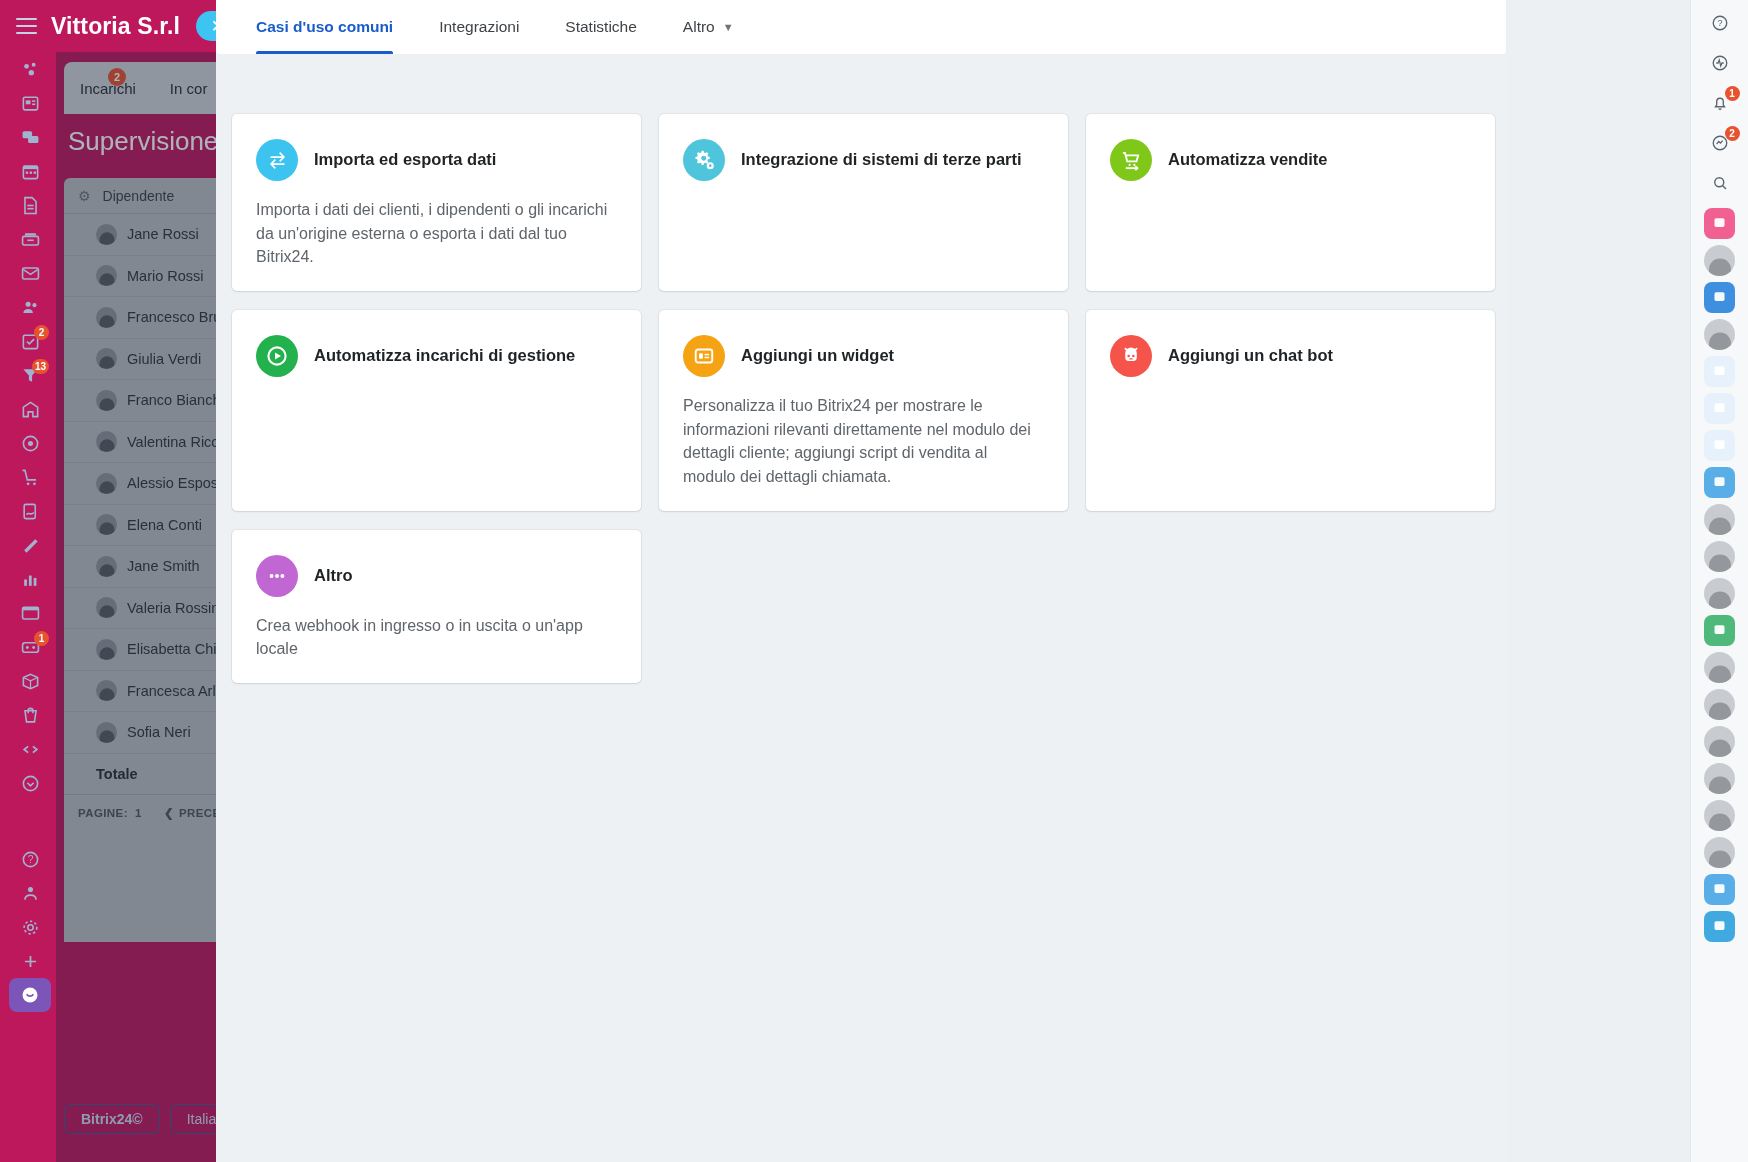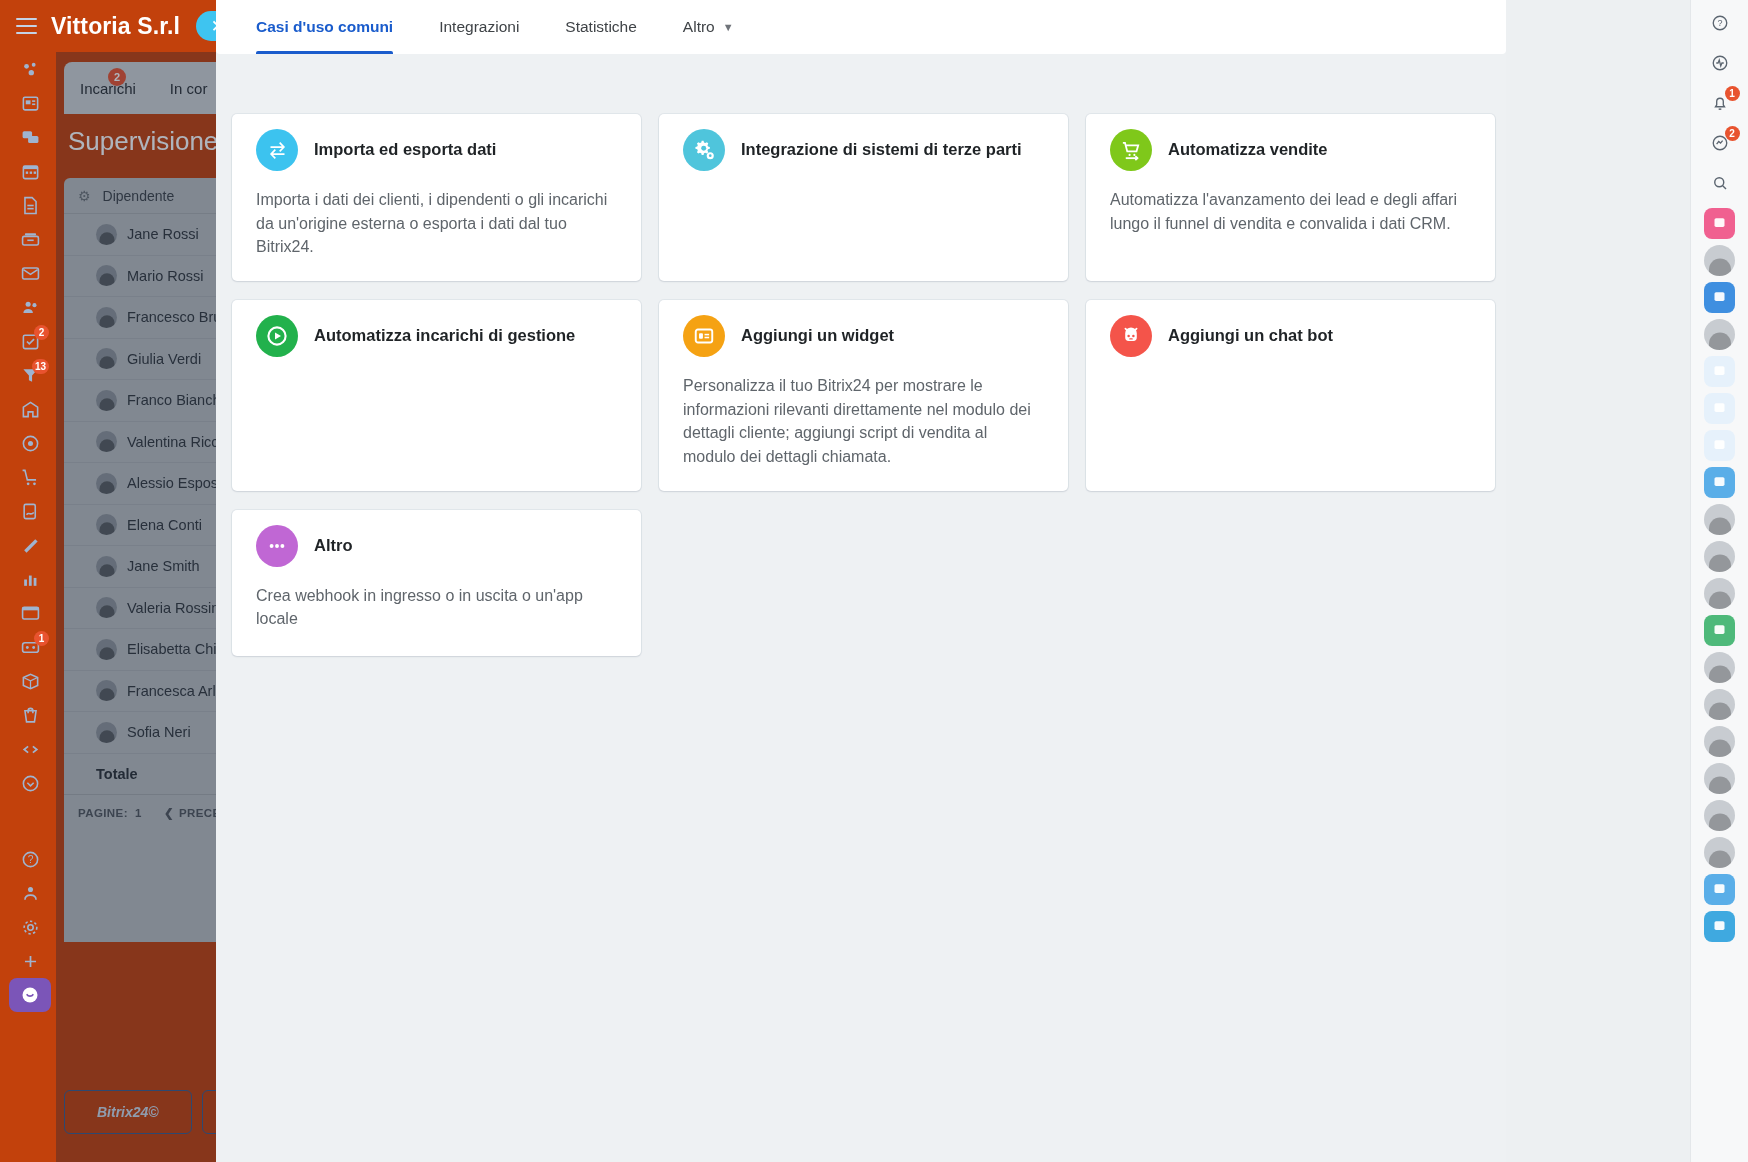--- a/index.html
+++ b/index.html
@@ -6,21 +6,21 @@
   html, body {
     width: 1748px; height: 1162px;
     font-family: "Liberation Sans", sans-serif;
     background: #edf0f2; overflow: hidden;
   }
   #app { position: relative; width: 1748px; height: 1162px; }
 
   
   .left-shell {
     position: absolute; left: 0; top: 0; width: 240px; height: 1162px;
-    background: #c2410c; overflow: hidden;
+    background: #be185d; overflow: hidden;
   }
   .left-topbar {
     position: absolute; left: 0; top: 0; width: 240px; height: 52px;
     display: flex; align-items: center; gap: 14px; padding-left: 16px;
   }
   .burger { width: 22px; height: 16px; display: flex; flex-direction: column; justify-content: space-between; cursor: pointer; }
   .burger i { display: block; height: 2px; background: #c4d2e6; border-radius: 1px; }
   .brand-name {
     color: #ffffff; font-size: 23px; font-weight: 700; letter-spacing: .1px; white-space: nowrap;
   }
@@ -101,23 +101,23 @@
     height: 36px; display: flex; align-items: center; gap: 22px; padding: 0 14px;
     font-size: 11.5px; font-weight: 700; color: #51565b; letter-spacing: .4px;
   }
   .pager-prev { display: flex; align-items: center; gap: 5px; }
 
   .left-bottom {
     position: absolute; left: 0; bottom: 28px; width: 240px;
     display: flex; gap: 10px; padding-left: 64px;
   }
   .chip {
-    height: 44px; border-radius: 6px; border: 1px solid #3a5c8d;
-    display: flex; align-items: center; padding: 0 32px;
-    color: #cfdbea; font-size: 14px; font-weight: 700; white-space: nowrap; font-style: italic;
+    height: 30px; border-radius: 6px; border: 1px solid #3a5c8d;
+    display: flex; align-items: center; padding: 0 16px;
+    color: #cfdbea; font-size: 14px; font-weight: 700; white-space: nowrap;
   }
   .chip.lang { font-weight: 400; }
 
   
   .veil {
     position: absolute; left: 56px; top: 52px; width: 184px; height: 1110px;
     background: rgba(20,35,60,.34); pointer-events: none;
   }
 
   
@@ -146,21 +146,21 @@
     font-size: 24px; color: #3d4145; font-weight: 400; margin-top: 33px;
   }
 
   .cards {
     position: absolute; left: 16px; top: 114px; width: 1290px;
     display: flex; flex-wrap: wrap; gap: 19px 18px;
   }
   .card {
     width: 409px; min-height: 146px; background: #fff; border-radius: 5px;
     box-shadow: 0 1px 2px rgba(30,40,55,.10), 0 0 0 1px rgba(215,222,228,.55);
-    padding: 15px 24px 22px 24px; cursor: pointer;
+    padding: 25px 24px 22px 24px; cursor: pointer;
   }
   .card-head { display: flex; align-items: center; gap: 16px; min-height: 42px; }
   .card-ico {
     width: 42px; height: 42px; border-radius: 50%; flex: none;
     display: flex; align-items: center; justify-content: center; color: #fff;
   }
   .card-title { font-size: 16.5px; font-weight: 700; color: #1f2326; line-height: 1.2; }
   .card-desc {
     margin-top: 17px; font-size: 16px; line-height: 1.48; color: #5f656b;
   }
@@ -581,21 +581,20 @@
               <svg width="23" height="23" viewBox="0 0 24 24" fill="none" stroke="#fff" stroke-width="1.9">
                 <path d="M3 4h2.2l2.4 9h9.6l1.8-6.4H6.3"></path>
                 <circle cx="10" cy="16.6" r="1.1" fill="#fff" stroke="none"></circle>
                 <circle cx="15" cy="16.6" r="1.1" fill="#fff" stroke="none"></circle>
                 <path d="M6 20h12"></path>
                 <path d="M16 18l2.4 2L16 22" stroke-linejoin="round"></path>
               </svg>
             </span>
             <span class="card-title">Automatizza vendite</span>
           </div>
-          <div class="card-desc">Automatizza l'avanzamento dei lead e degli affari lungo il funnel di vendita e convalida i dati CRM.</div>
         </div>
         <div class="card">
           <div class="card-head">
             <span class="card-ico" style="background:#22b14c">
               <svg width="24" height="24" viewBox="0 0 24 24">
                 <circle cx="12" cy="12" r="8.6" fill="none" stroke="#fff" stroke-width="2.1"></circle>
                 <path d="M10 8.4l6 3.6-6 3.6z" fill="#fff"></path>
               </svg>
             </span>
             <span class="card-title">Automatizza incarichi di gestione</span>

